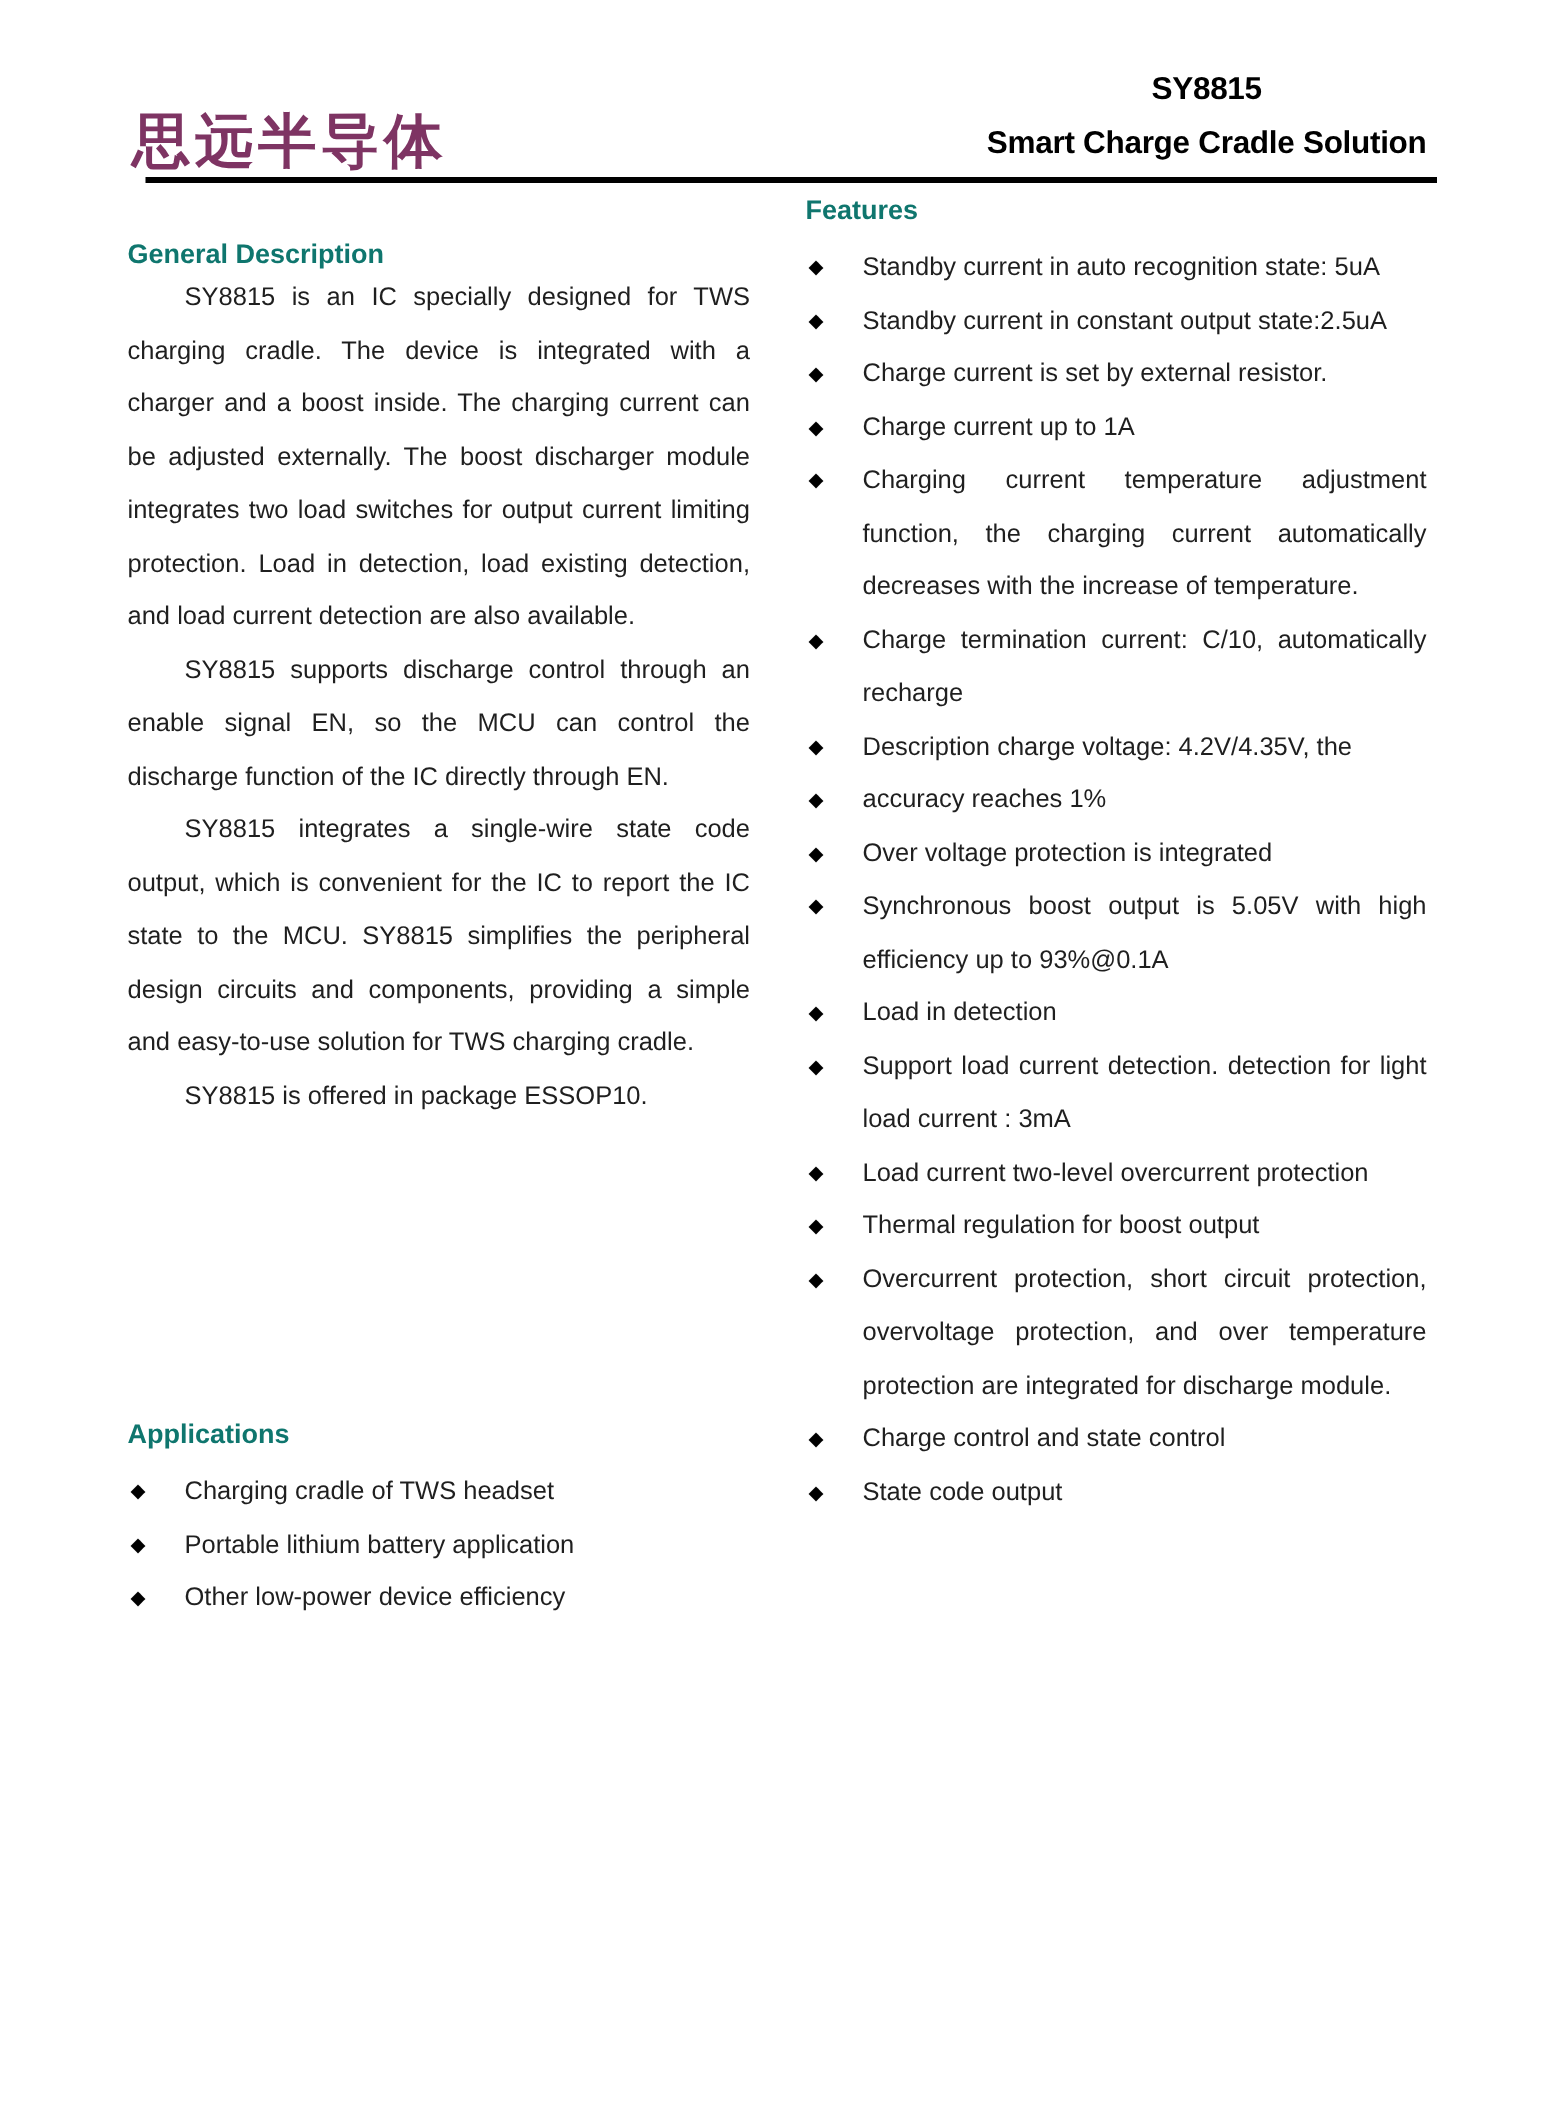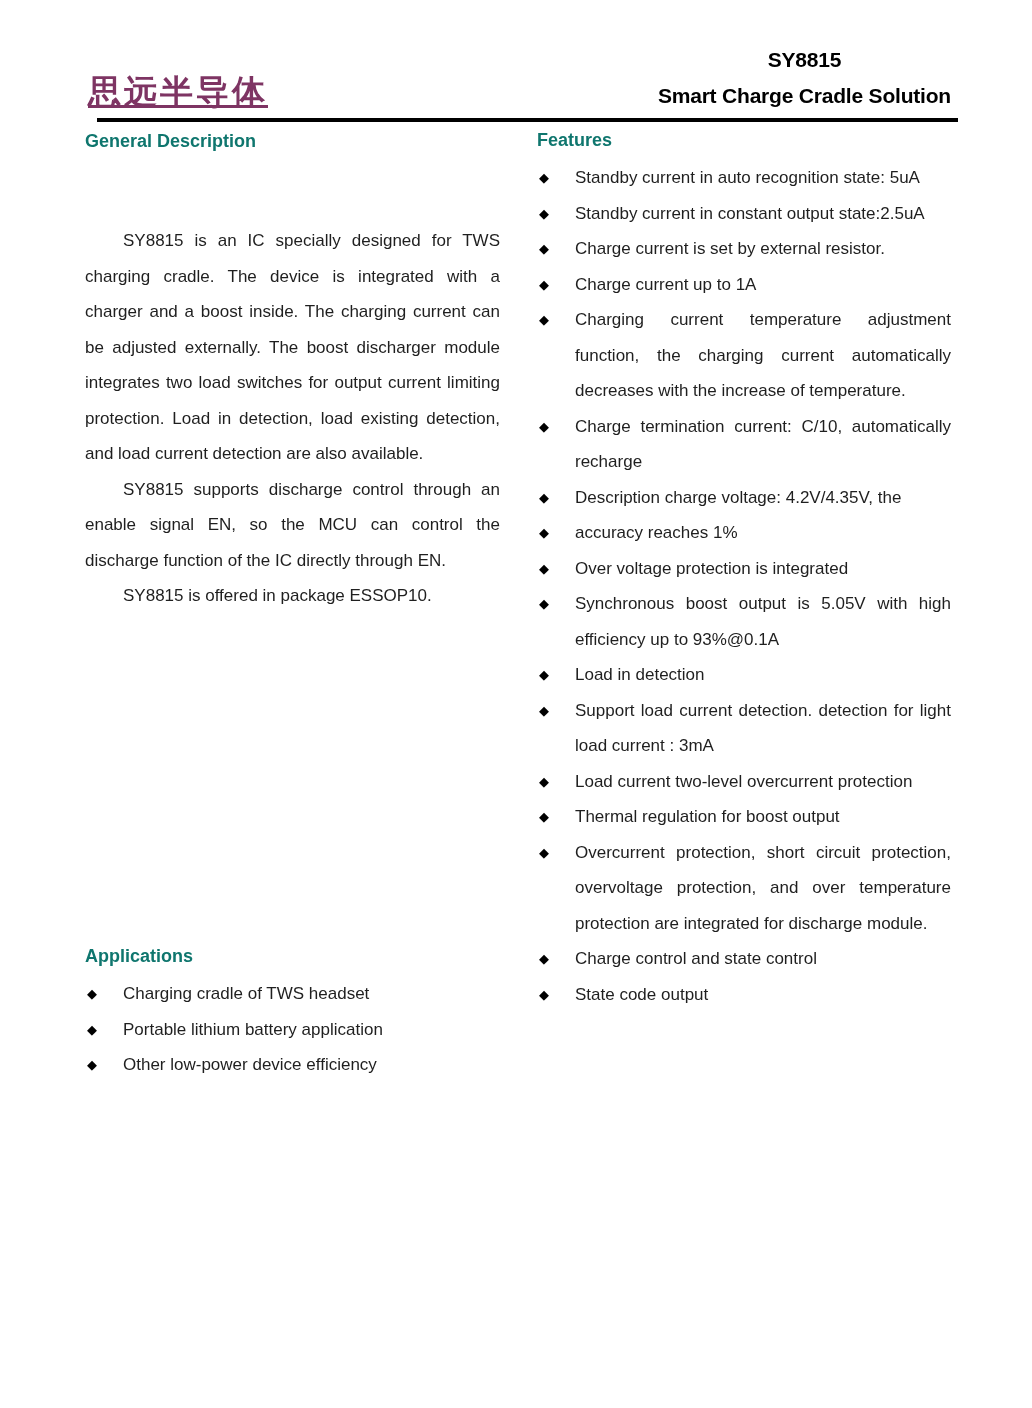--- a/index.html
+++ b/index.html
@@ -17,27 +17,26 @@
     background: var(--color-bg);
     font-family: "Liberation Sans", "DejaVu Sans", sans-serif;
     color: var(--color-text);
     overflow: hidden;
   }
   
   .logo {
     position: absolute;
     left: 88px;
     top: 74px;
-    font-size: 33px;
+    font-size: 39px;
     font-weight: bold;
     letter-spacing: 3px;
     color: var(--color-logo);
     line-height: 1.1;
     white-space: nowrap;
-    text-decoration: underline;
   }
   .title-block {
     position: absolute;
     right: 81px;
     top: 42px;
     text-align: center;
     font-weight: bold;
     font-size: 21px;
     line-height: 36px;
     color: #000;
@@ -60,21 +59,20 @@
     line-height: 26px;
     white-space: nowrap;
   }
   .body-text { font-size: 17px; line-height: 35.5px; }
   
   .gd-paragraphs {
     position: absolute;
     left: 85px;
     top: 180px;
     width: 415px;
-    margin-top: 43px;
   }
   .gd-paragraphs p {
     text-indent: 38px;
     text-align: justify;
   }
   
   ul.diamond-list { list-style: none; }
   ul.diamond-list li {
     position: relative;
     padding-left: 38px;
@@ -111,25 +109,26 @@
 
   <div class="logo">思远半导体</div>
 
   <div class="title-block">
     <div>SY8815</div>
     <div>Smart Charge Cradle Solution</div>
   </div>
 
   <div class="header-rule"></div>
 
-  <h2 class="section-title" style="left:85px; top:128px;">General Description</h2>
+  <h2 class="section-title" style="left:85px; top:156px;">General Description</h2>
 
   <div class="gd-paragraphs body-text">
     <p>SY8815 is an IC specially designed for TWS charging cradle. The device is integrated with a charger and a boost inside. The charging current can be adjusted externally. The boost discharger module integrates two load switches for output current limiting protection. Load in detection, load existing detection, and load current detection are also available.</p>
     <p>SY8815 supports discharge control through an enable signal EN, so the MCU can control the discharge function of the IC directly through EN.</p>
+    <p>SY8815 integrates a single-wire state code output, which is convenient for the IC to report the IC state to the MCU. SY8815 simplifies the peripheral design circuits and components, providing a simple and easy-to-use solution for TWS charging cradle.</p>
     <p>SY8815 is offered in package ESSOP10.</p>
   </div>
 
   <h2 class="section-title" style="left:85px; top:943px;">Applications</h2>
 
   <ul class="diamond-list apps-list body-text">
     <li>
       <span class="bullet">◆</span>
       <span class="li-text">Charging cradle of TWS headset</span>
     </li>

